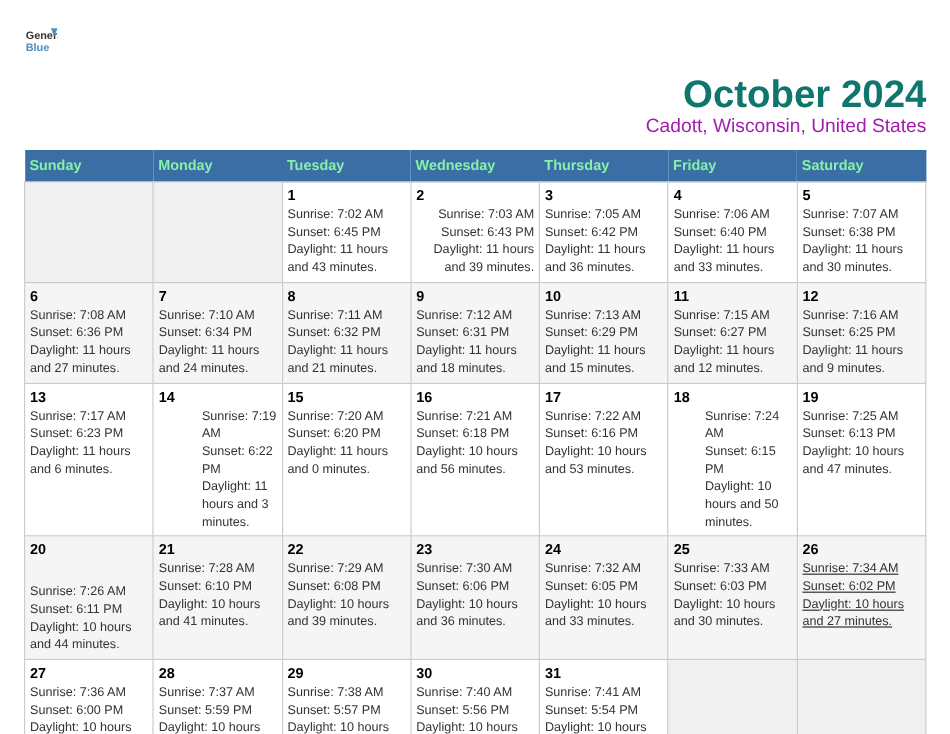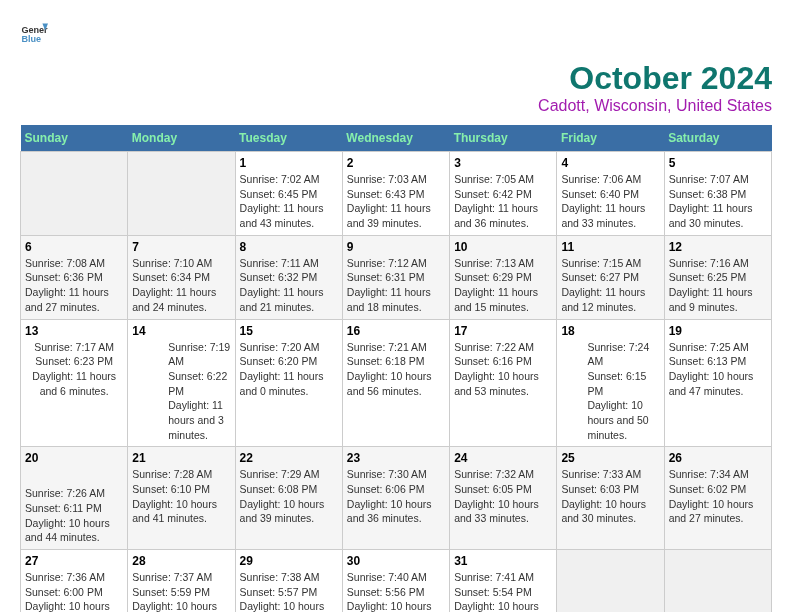--- a/index.html
+++ b/index.html
@@ -112,21 +112,21 @@
         <td class="empty-cell"></td>
         <td class="empty-cell"></td>
         <td>
           <div class="day-number">1</div>
           <div class="day-info" style="white-space: pre-line;">Sunrise: 7:02 AM
 Sunset: 6:45 PM
 Daylight: 11 hours and 43 minutes.</div>
         </td>
         <td>
           <div class="day-number">2</div>
-          <div class="day-info" style="white-space: pre-line;">Sunrise: 7:03 AM
+          <div class="day-info" style="white-space: pre-line; text-align: right;">Sunrise: 7:03 AM
 Sunset: 6:43 PM
 Daylight: 11 hours and 39 minutes.</div>
         </td>
         <td>
           <div class="day-number">3</div>
           <div class="day-info" style="white-space: pre-line;">Sunrise: 7:05 AM
 Sunset: 6:42 PM
 Daylight: 11 hours and 36 minutes.</div>
         </td>
         <td>
@@ -182,21 +182,21 @@
         <td>
           <div class="day-number">12</div>
           <div class="day-info" style="white-space: pre-line;">Sunrise: 7:16 AM
 Sunset: 6:25 PM
 Daylight: 11 hours and 9 minutes.</div>
         </td>
       </tr>
       <tr>
         <td>
           <div class="day-number">13</div>
-          <div class="day-info" style="white-space: pre-line; text-align: center;">Sunrise: 7:17 AM
+          <div class="day-info" style="white-space: pre-line;">Sunrise: 7:17 AM
 Sunset: 6:23 PM
 Daylight: 11 hours and 6 minutes.</div>
         </td>
         <td>
           <div class="day-number">14</div>
           <div class="day-info" style="white-space: pre-line; margin-left: 36px;">Sunrise: 7:19 AM
 Sunset: 6:22 PM
 Daylight: 11 hours and 3 minutes.</div>
         </td>
         <td>
@@ -262,21 +262,21 @@
 Daylight: 10 hours and 33 minutes.</div>
         </td>
         <td>
           <div class="day-number">25</div>
           <div class="day-info" style="white-space: pre-line;">Sunrise: 7:33 AM
 Sunset: 6:03 PM
 Daylight: 10 hours and 30 minutes.</div>
         </td>
         <td>
           <div class="day-number">26</div>
-          <div class="day-info" style="white-space: pre-line;">Sunrise: 7:34 AM
+          <div class="day-info" style="white-space: pre-line; text-decoration: underline;">Sunrise: 7:34 AM
 Sunset: 6:02 PM
 Daylight: 10 hours and 27 minutes.</div>
         </td>
       </tr>
       <tr>
         <td>
           <div class="day-number">27</div>
           <div class="day-info" style="white-space: pre-line;">Sunrise: 7:36 AM
 Sunset: 6:00 PM
 Daylight: 10 hours and 24 minutes.</div>

